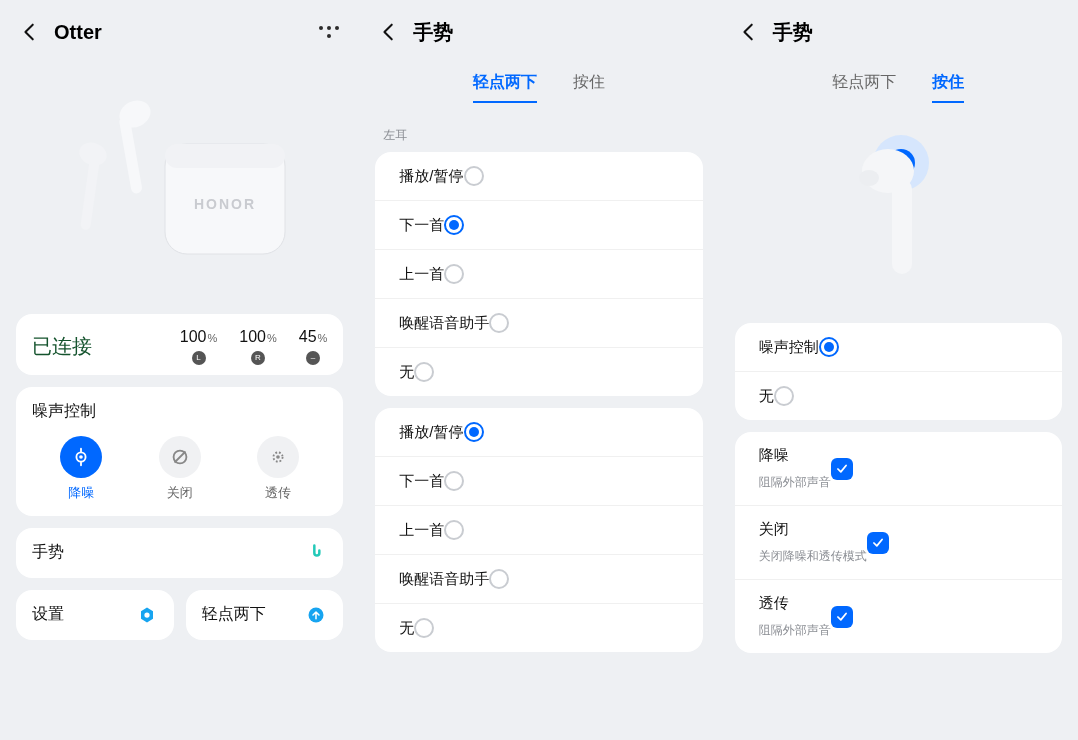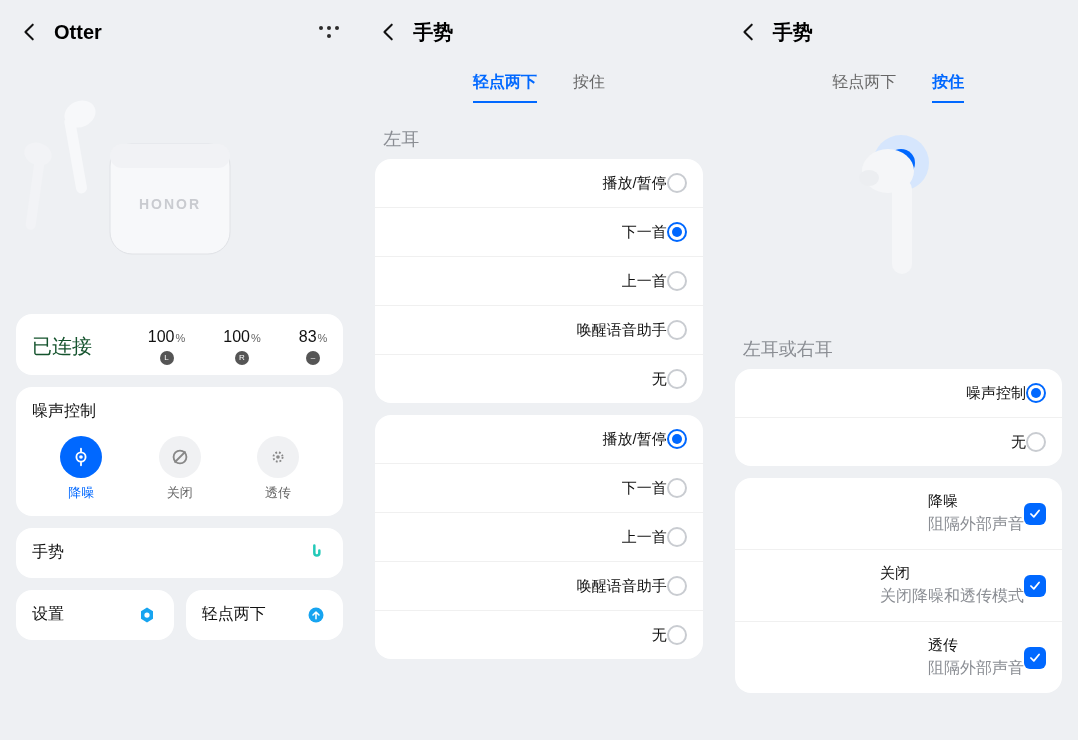--- a/index.html
+++ b/index.html
@@ -66,20 +66,21 @@
   }
   .tab.active {
     color: #0068ff;
     font-weight: 600;
     border-bottom: 2.5px solid #0068ff;
   }
   .earbuds-image {
     height: 220px;
     display: flex;
     align-items: center;
+    justify-content: center;
     margin: 10px 0 30px 0;
     text-decoration: underline;
   }
   .single-earbud {
     height: 170px;
     display:flex;
     align-items:center;
     justify-content:center;
     margin: 10px 0 30px 0;
   }
@@ -94,21 +95,21 @@
     align-items: center;
     padding: 14px 16px 10px 16px;
   }
   .status-label {
     font-size: 20px;
     color: #14532d;
     flex: 0 0 auto;
     margin-right: auto;
   }
   .batt-group {
-    display:flex; gap:38px;
+    display:flex; gap:22px;
   }
   .batt {
     text-align:center;
   }
   .batt-val { font-size:16px; color:#111;}
   .batt-pct { font-size:11px; color:#666; margin-left:1px;}
   .batt-badge {
     margin-top:4px;
     display:inline-flex;
     align-items:center;
@@ -132,33 +133,33 @@
     display:flex; align-items:center; justify-content:space-between;
     cursor:pointer;
   }
   .row-card .label { font-size:16px; color:#111; }
   .icon-chip {
     width:22px;height:22px;display:flex;align-items:center;justify-content:center;
   }
   .twin-row { display:flex; gap:12px; margin:0 6px;align-items:flex-end;}
   .twin-row .card { flex:1; margin:0; }
   .section-label {
-    font-size:18px; color:#8a8d93;
+    font-size:12px; color:#8a8d93;
     padding: 14px 6px 8px 14px;
   }
   .list-card { padding:0; overflow:hidden; }
   .list-item {
-    display:flex; align-items:center; justify-content:flex-end;
-    padding:14px 16px;
+    display:flex; align-items:center; justify-content:flex-start;
+    padding:14px 24px;
     border-bottom:1px solid #f0f0f0;
     cursor:pointer;
   }
   .list-item:last-child { border-bottom:none; }
   .list-item .lbl { font-size:15px; color:#111; }
-  .list-item .sub { font-size:16px; color:#8a8d93; margin-top:3px;}
+  .list-item .sub { font-size:12px; color:#8a8d93; margin-top:9px;}
   .radio {
     width:20px;height:20px;border-radius:50%;
     border:2px solid #c9ccd1;
     position:relative;
     flex-shrink:0;
   }
   .radio.selected { border-color:#0068ff; }
   .radio.selected::after {
     content:'';position:absolute;inset:3px;border-radius:50%;background:#0068ff;
   }
@@ -212,21 +213,21 @@
       <div class="batt-group">
         <div class="batt">
           <span class="batt-val">100</span><span class="batt-pct">%</span>
           <div><span class="batt-badge">L</span></div>
         </div>
         <div class="batt">
           <span class="batt-val">100</span><span class="batt-pct">%</span>
           <div><span class="batt-badge">R</span></div>
         </div>
         <div class="batt">
-          <span class="batt-val">83</span><span class="batt-pct">%</span>
+          <span class="batt-val">45</span><span class="batt-pct">%</span>
           <div><span class="batt-badge">–</span></div>
         </div>
       </div>
     </div>
 
     <div class="card">
       <div class="nc-card-title">噪声控制</div>
       <div class="nc-modes">
         <div class="nc-mode active">
           <div class="nc-icon-circle">
@@ -373,21 +374,20 @@
     <div class="single-earbud">
       <svg width="110" height="170" viewBox="0 0 110 170">
         <circle cx="58" cy="40" r="28" fill="#cfe3ff" opacity="0.8"></circle>
         <circle cx="58" cy="40" r="14" fill="#0068ff"></circle>
         <ellipse cx="45" cy="48" rx="26" ry="22" fill="#f5f6f8"></ellipse>
         <rect x="49" y="56" width="20" height="95" rx="10" fill="#f5f6f8"></rect>
         <ellipse cx="26" cy="55" rx="10" ry="8" fill="#eceef1"></ellipse>
       </svg>
     </div>
 
-    <div class="section-label">左耳或右耳</div>
     <div class="card list-card">
       <div class="list-item">
         <span class="lbl">噪声控制</span>
         <span class="radio selected"></span>
       </div>
       <div class="list-item">
         <span class="lbl">无</span>
         <span class="radio"></span>
       </div>
     </div>

